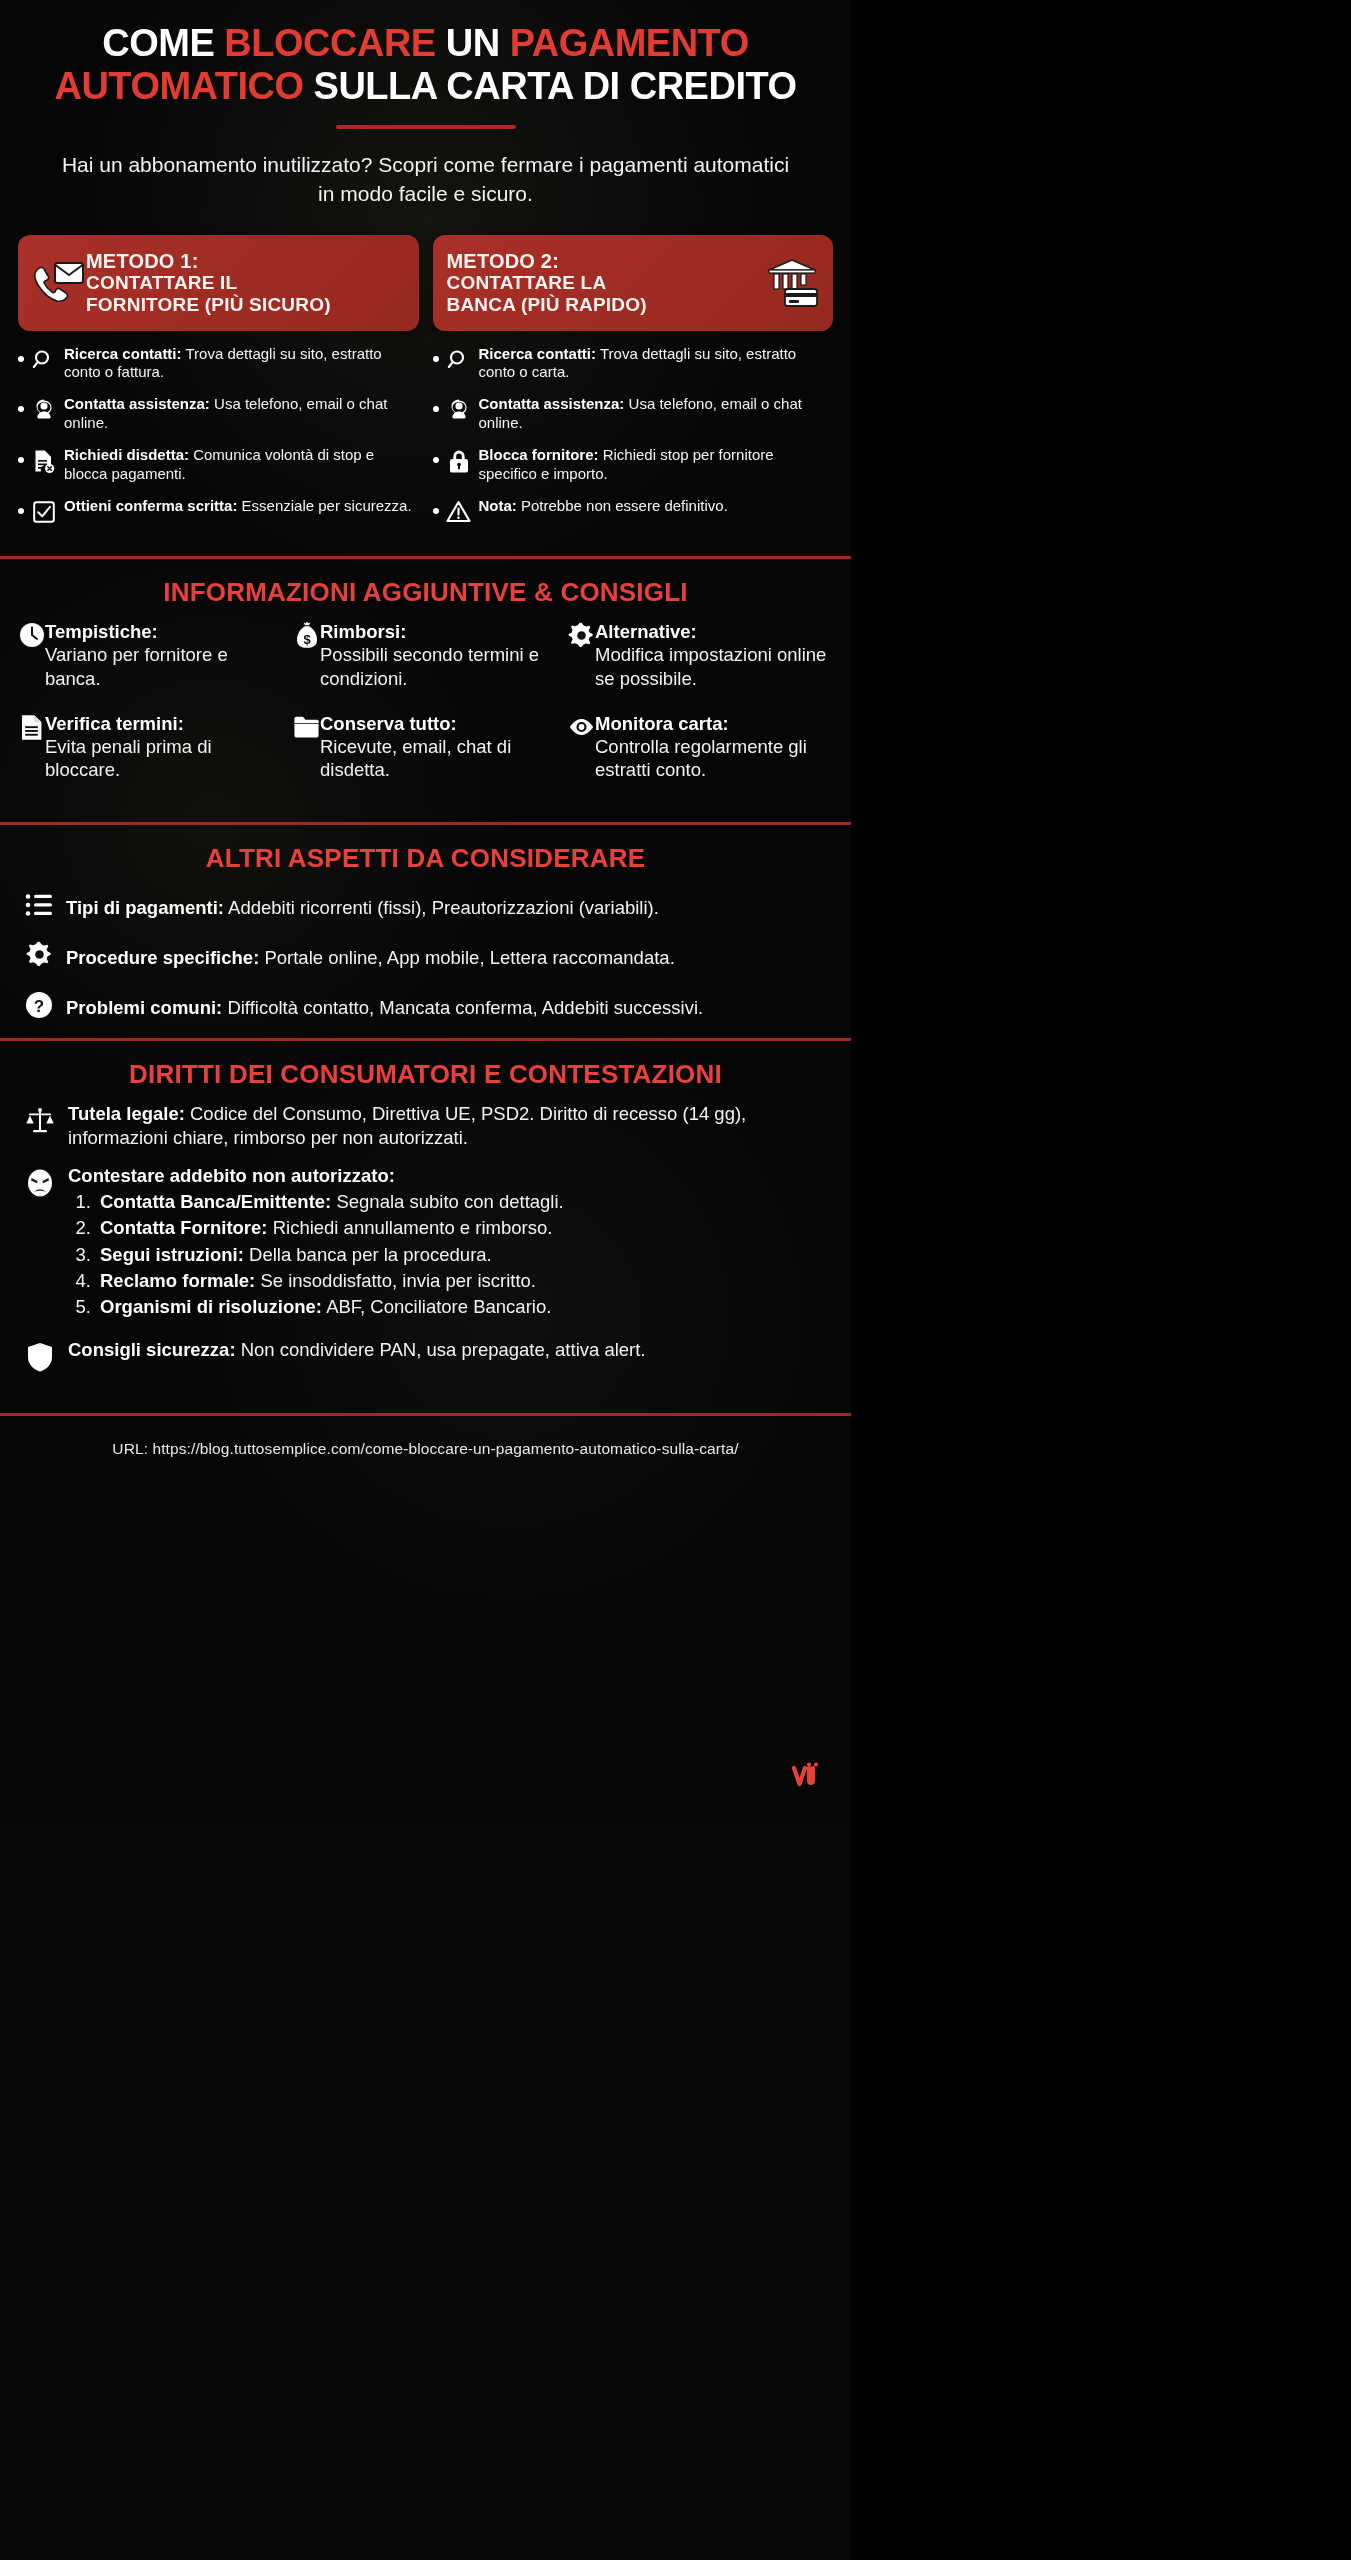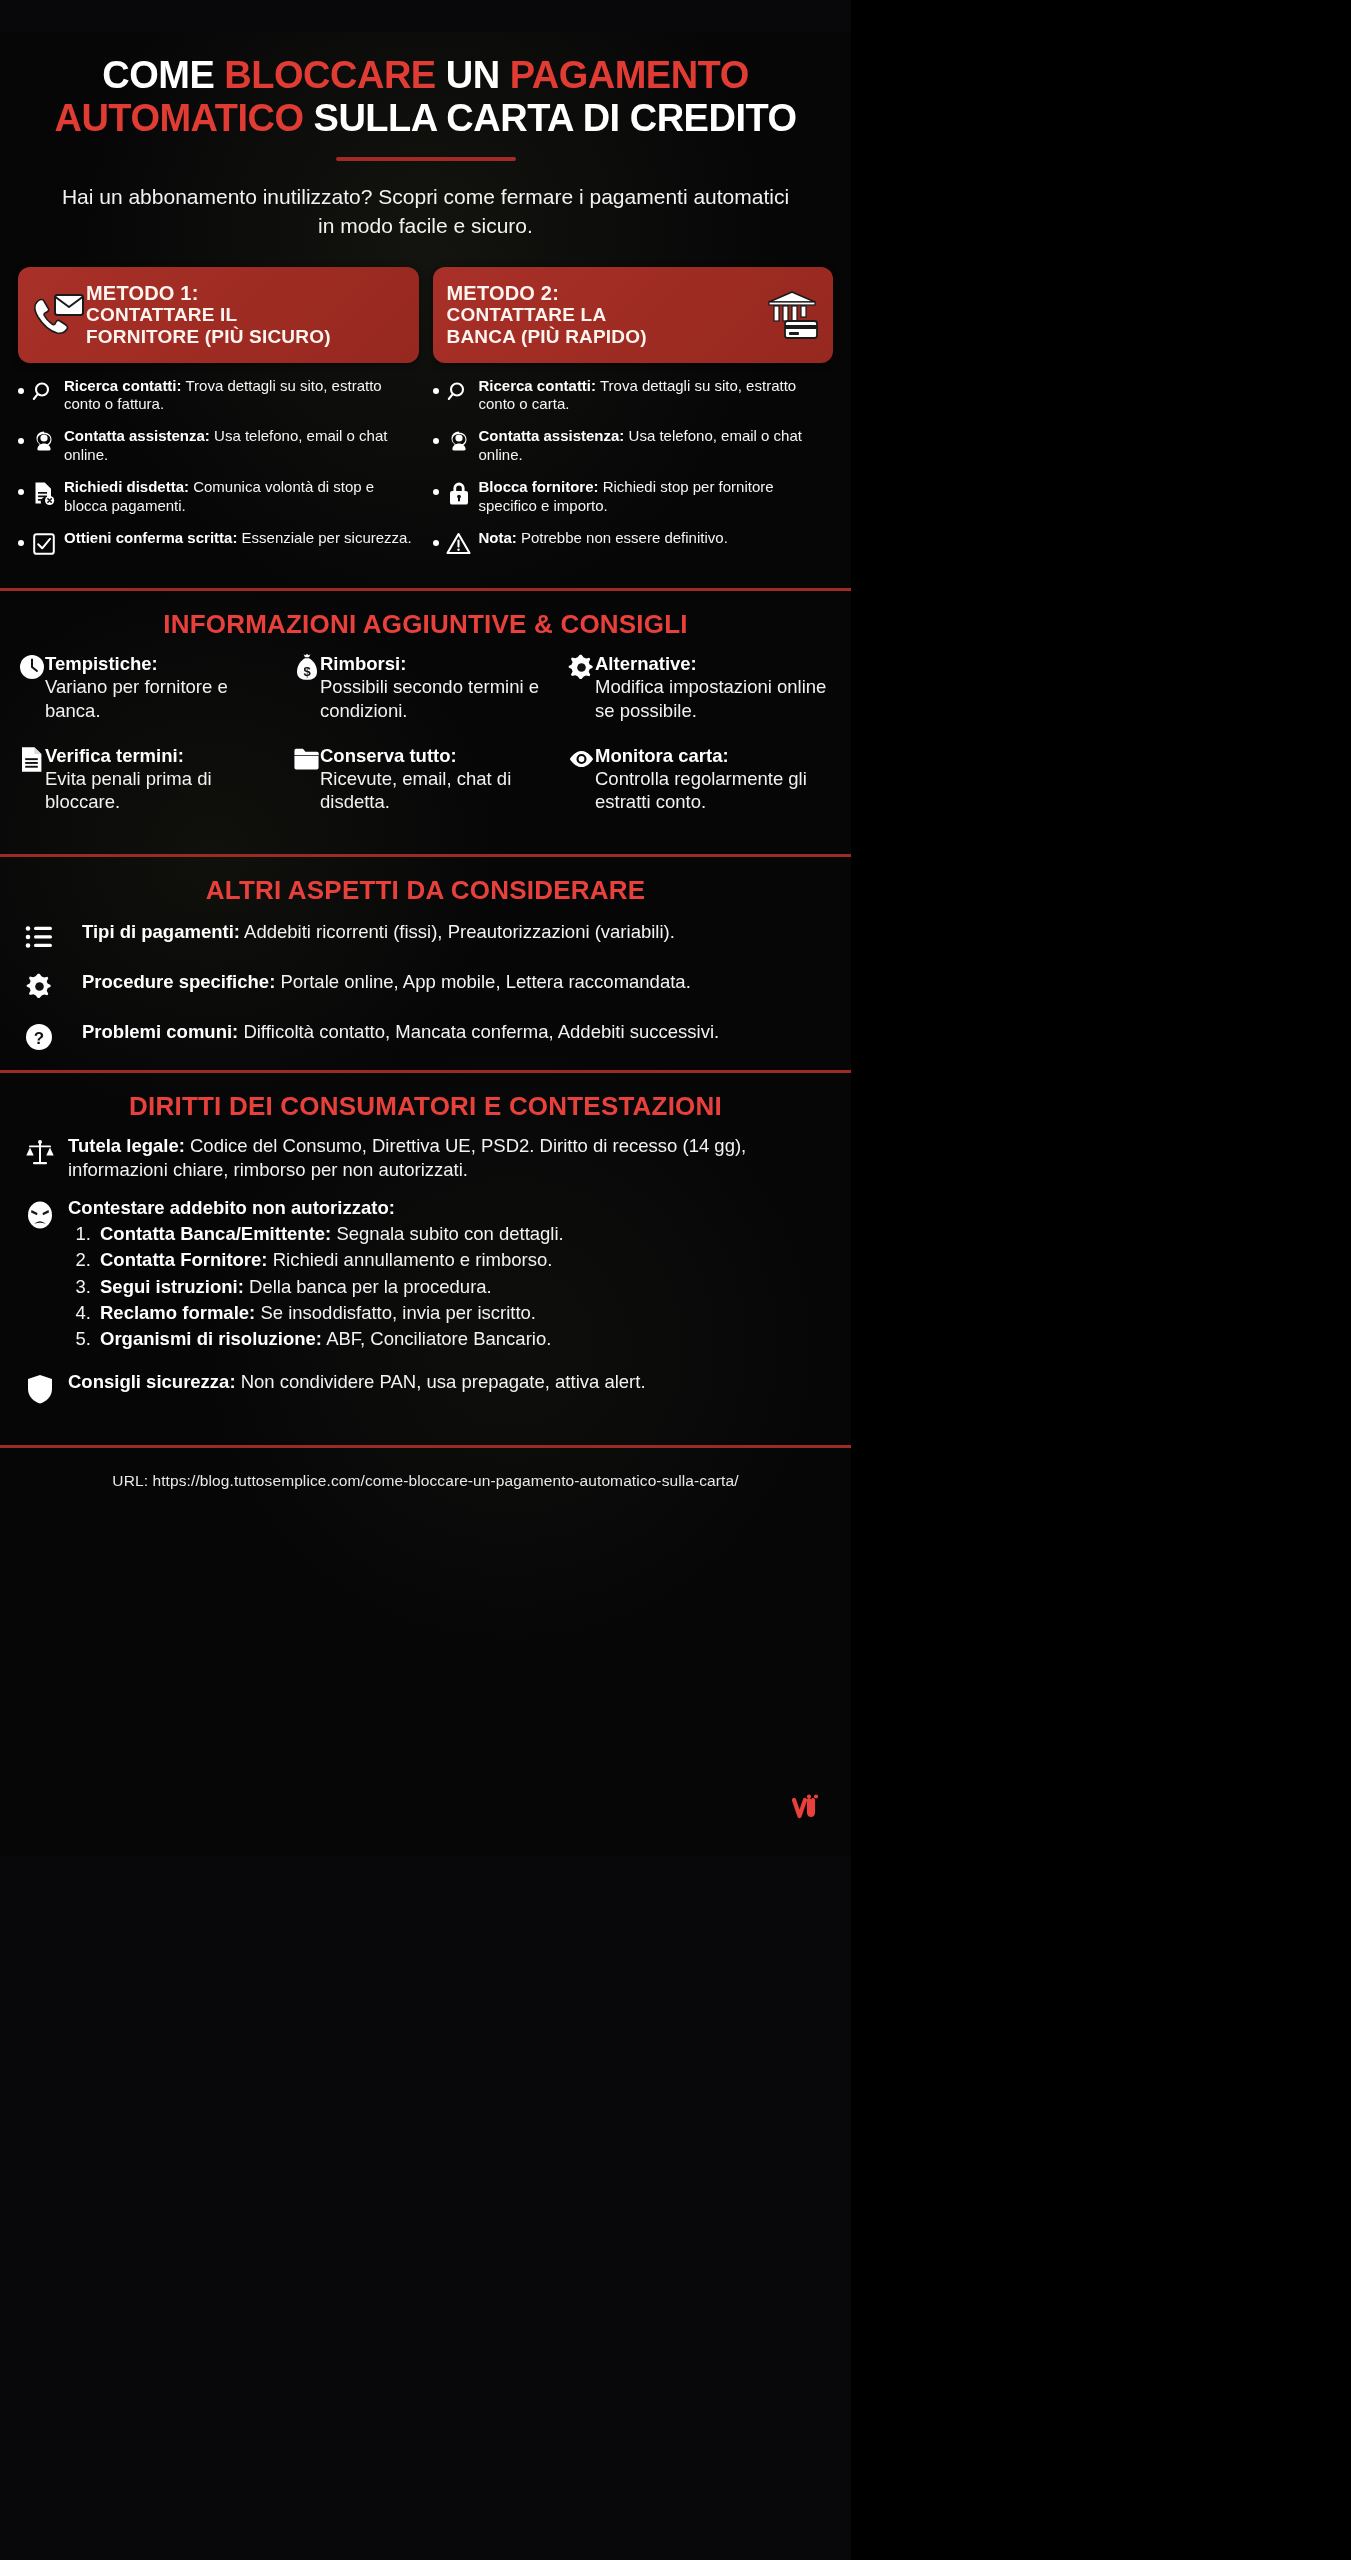--- a/index.html
+++ b/index.html
@@ -14,21 +14,20 @@
   }
   .page {
     width:851px; height:1824px;
     background:
       radial-gradient(ellipse 60% 30% at 50% 12%, rgba(30,30,22,0.55) 0%, rgba(0,0,0,0) 70%),
       radial-gradient(ellipse 50% 22% at 25% 45%, rgba(26,28,18,0.5) 0%, rgba(0,0,0,0) 70%),
       radial-gradient(ellipse 55% 25% at 60% 72%, rgba(24,26,18,0.45) 0%, rgba(0,0,0,0) 70%),
       #060607;
     position:relative;
     padding:0 18px;
-    margin-top:32px;
   }
 
   
   .title {
     text-align:center;
     font-weight:bold;
     font-size:38px;
     line-height:1.14;
     letter-spacing:-0.5px;
     padding-top:22px;
@@ -100,21 +99,21 @@
   
   .info-grid { display:flex; gap:10px; margin-top:12px; }
   .info-col { flex:1; min-width:0; }
   .info-item { display:flex; align-items:flex-start; margin-bottom:22px; }
   .info-item .ii-icon { flex:0 0 auto; width:27px; height:27px; display:flex; align-items:center; justify-content:center; margin-top:2px; }
   .info-item .ii-text { font-size:18.5px; line-height:1.26; }
   .info-item .ii-text b { display:block; font-weight:bold; color:#fff; }
   .info-item .ii-text span { color:#f2f2f2; }
 
   
-  .aspect-item { display:flex; gap:28px; align-items:flex-start; margin:0 6px 18px 6px; }
+  .aspect-item { display:flex; gap:12px; align-items:flex-end; margin:0 6px 18px 6px; }
   .aspect-item .ai-icon { flex:0 0 auto; width:30px; height:30px; display:flex; align-items:center; justify-content:center; margin-top:2px; }
   .aspect-item .ai-text { font-size:18.5px; line-height:1.28; color:#f3f3f3; }
   .aspect-item .ai-text b { color:#fff; font-weight:bold; }
 
   
   .rights-item { display:flex; gap:12px; align-items:flex-start; margin:0 6px 14px 6px; }
   .rights-item .ri-icon { flex:0 0 auto; width:32px; height:32px; display:flex; align-items:center; justify-content:center; margin-top:3px; }
   .rights-item .ri-text { font-size:18.5px; line-height:1.30; color:#f3f3f3; }
   .rights-item .ri-text b { color:#fff; font-weight:bold; }
   ol.steps { margin:2px 0 0 28px; }

